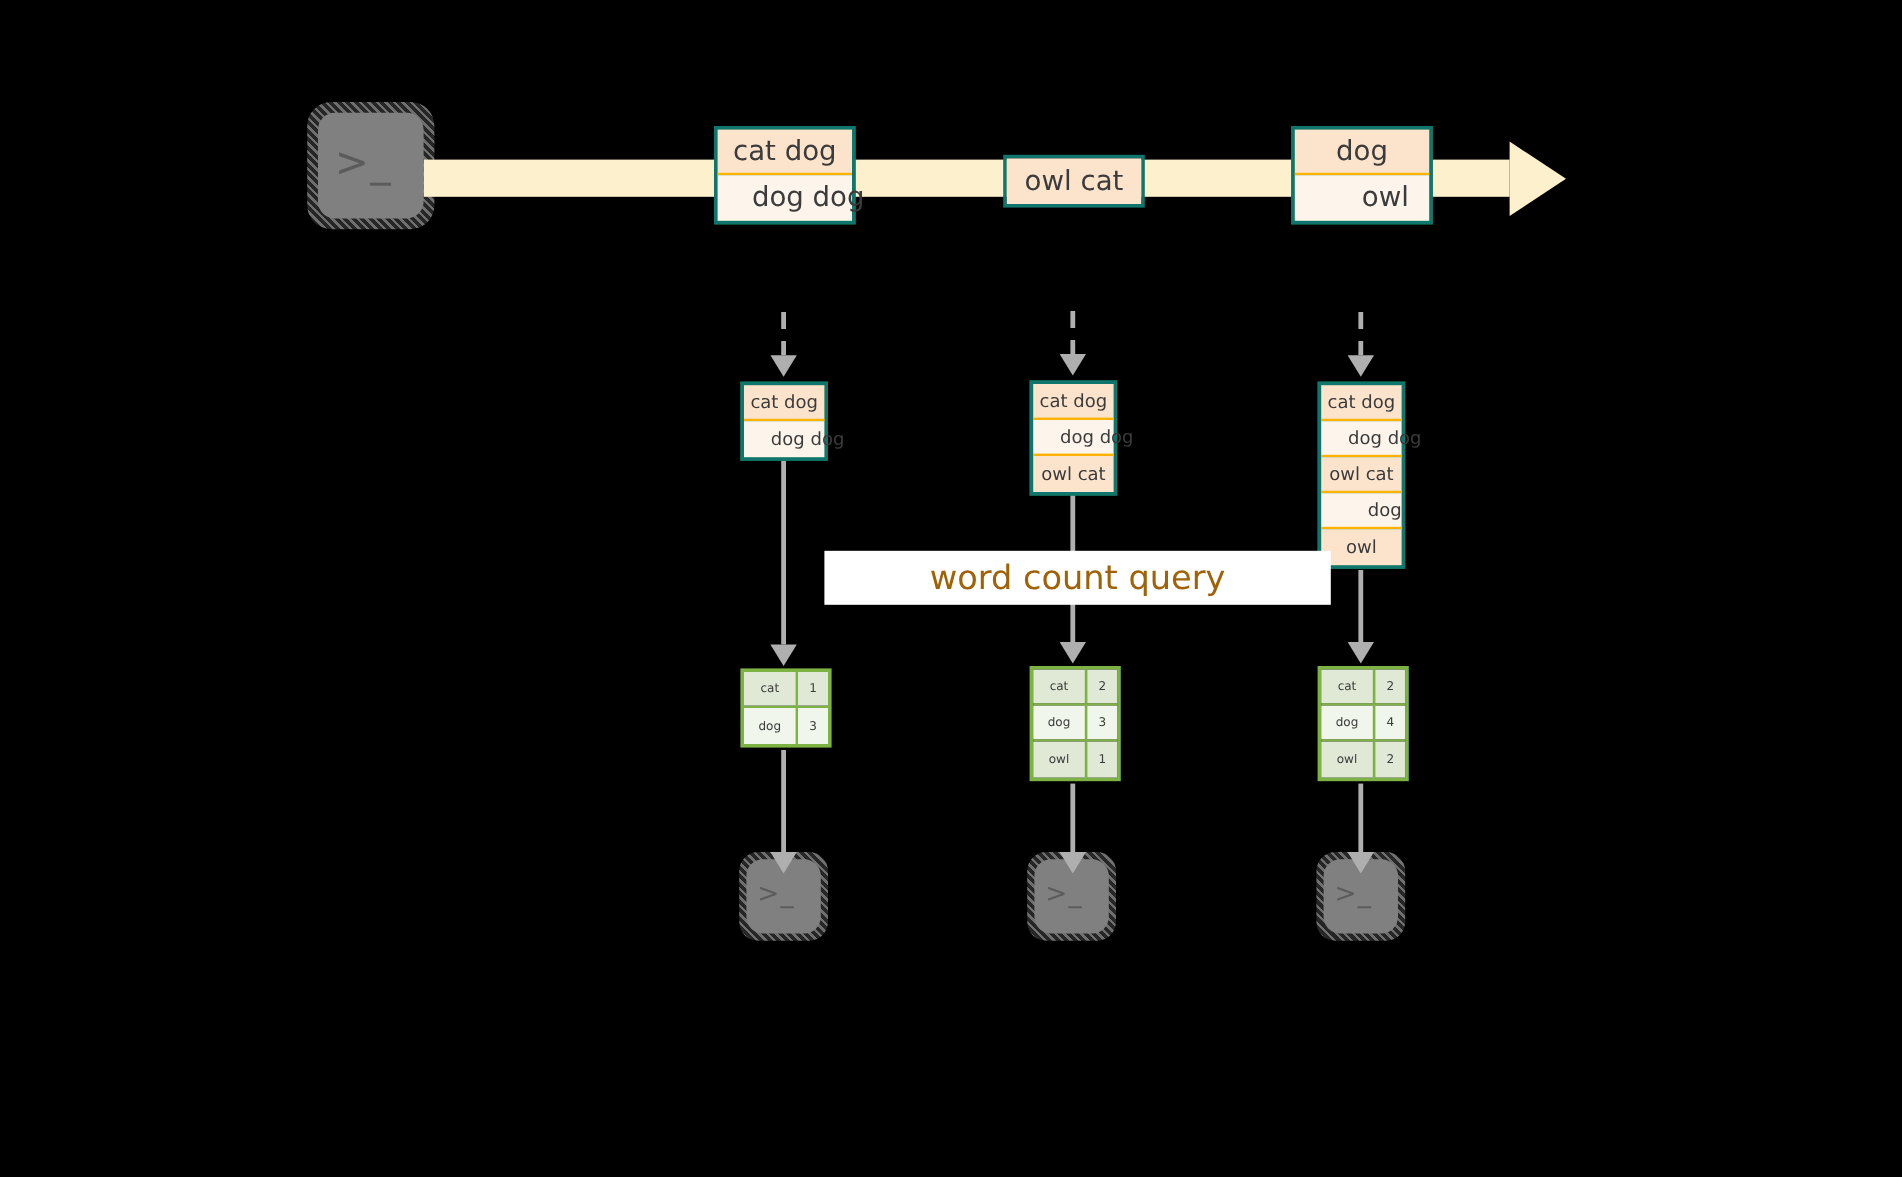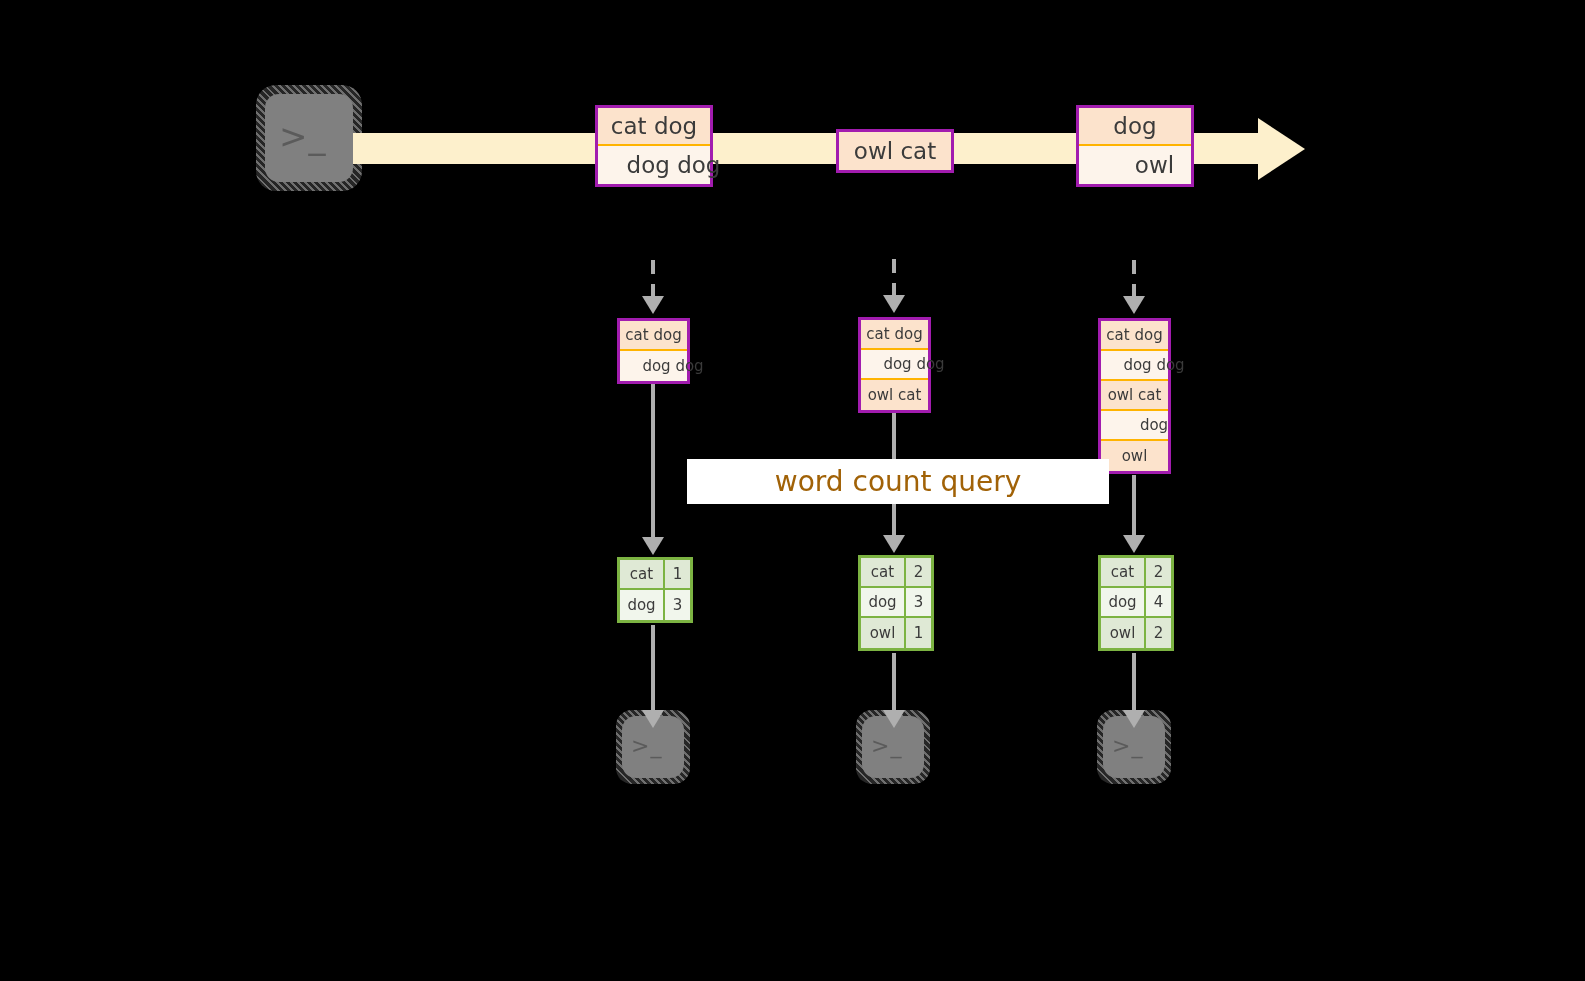--- a/index.html
+++ b/index.html
@@ -60,21 +60,21 @@
     left: 1258px; top: 118px;
     width: 0; height: 0;
     border-top: 31px solid transparent;
     border-bottom: 31px solid transparent;
     border-left: 47px solid #FDF0CC;
   }
 
   
   .obox {
     position: absolute;
-    border: 3px solid #a21caf;
+    border: 3px solid #0f766e;
     background: #15803d;
     z-index: 5;
   }
   .obox .cell {
     border-bottom: 2px solid #FFB300;
     display: flex; align-items: center; justify-content: center;
     color: #3b3b3b;
     white-space: nowrap;
   }
   .obox .cell:last-child { border-bottom: none; }
@@ -93,21 +93,21 @@
   .obox.snap .cell { height: 30px; }
   .obox.snap.c1 { left: 617px; top: 318px;  width: 73px; }
   .obox.snap.c2 { left: 858px; top: 317px;  width: 73px; }
   .obox.snap.c3 { left: 1098px; top: 318px; width: 73px; }
 
   
   .gtab {
     position: absolute;
     border: 3px solid #7CB342;
     z-index: 5;
-    font-size: 15px;
+    font-size: 10px;
   }
   .gtab .row { display: flex; border-bottom: 2px solid #7CB342; height: 30px; }
   .gtab .row:last-child { border-bottom: none; }
   .gtab .row .k, .gtab .row .v {
     display: flex; align-items: center; justify-content: center;
     color: #3b3b3b;
   }
   .gtab .row .k { width: 45px; border-right: 2px solid #7CB342; }
   .gtab .row .v { width: 25px; }
   .gtab .row.dark  .k, .gtab .row.dark  .v { background: #DFE9D5; }

